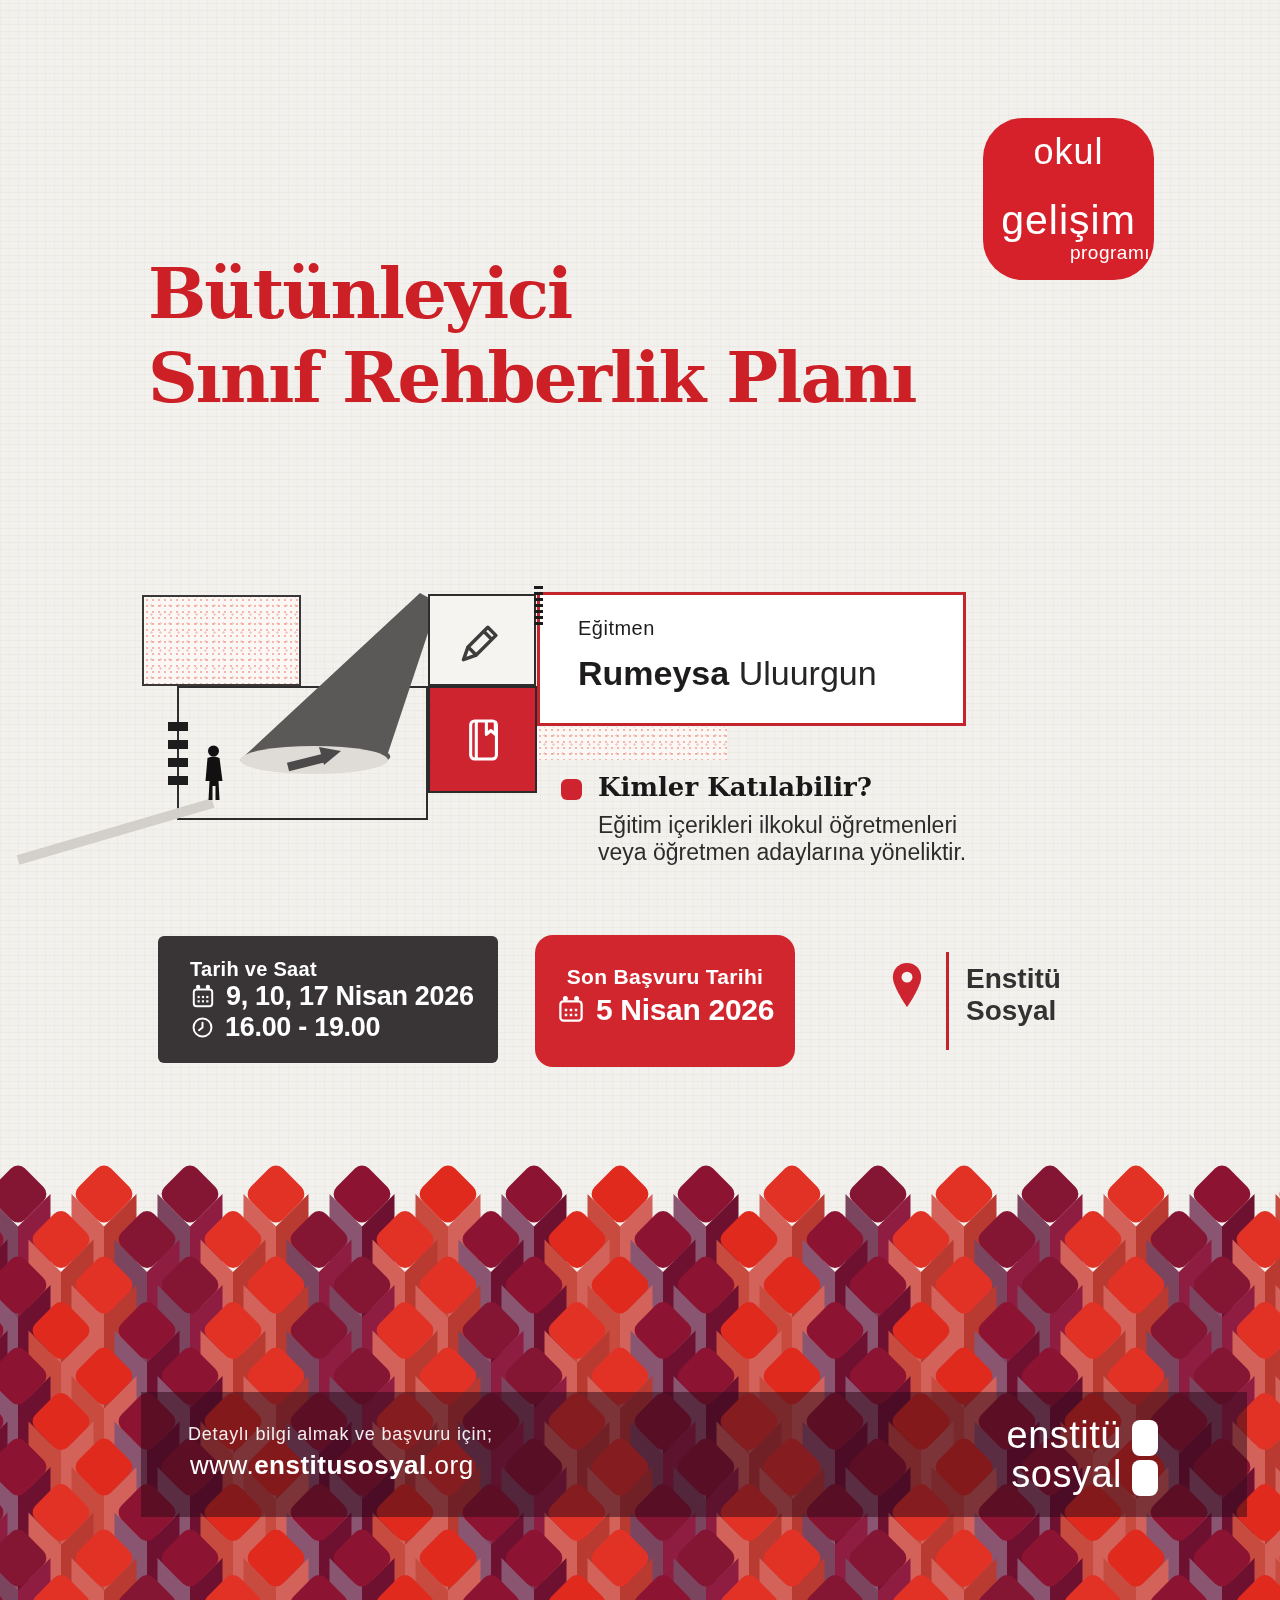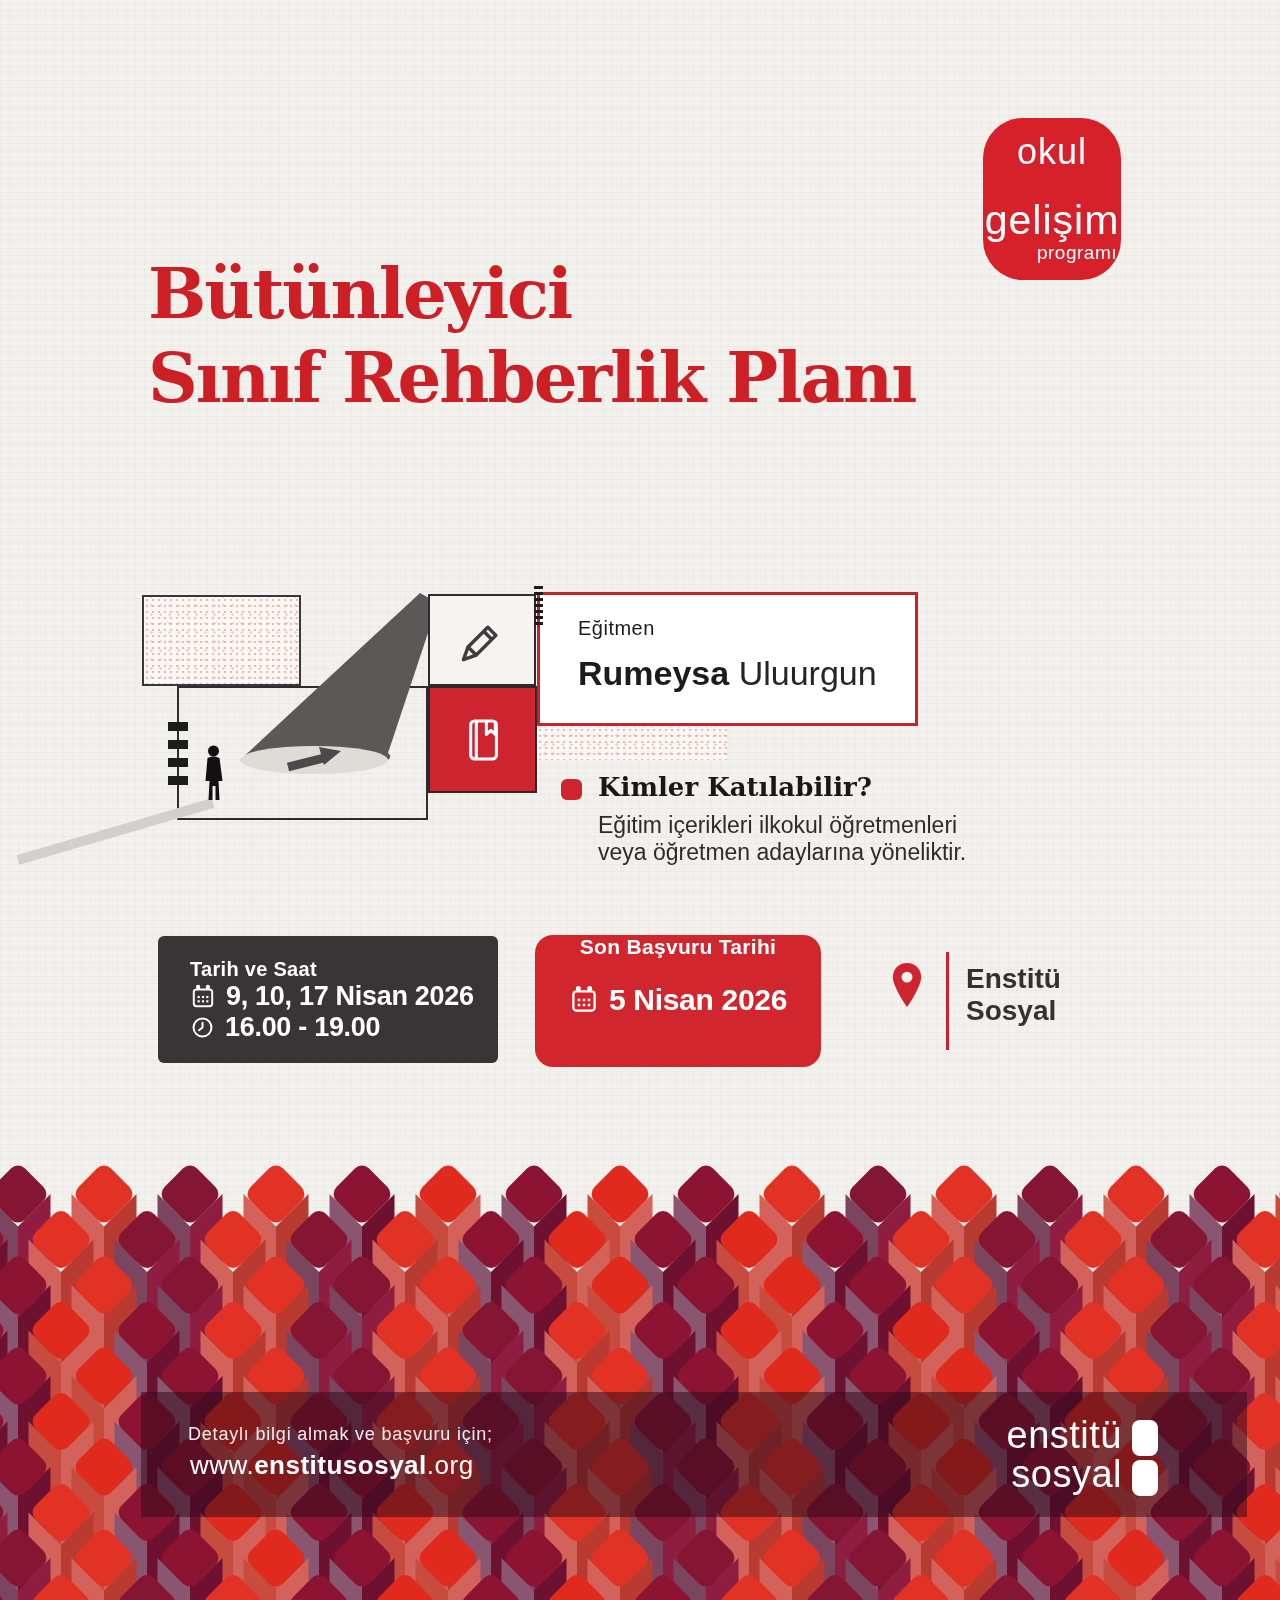--- a/index.html
+++ b/index.html
@@ -8,21 +8,21 @@
     background-color:#f3f1ed;
     background-image:
       repeating-linear-gradient(0deg, rgba(208,202,194,0.16) 0 1px, transparent 1px 7px),
       repeating-linear-gradient(90deg, rgba(208,202,194,0.14) 0 1px, transparent 1px 9px);
     font-family:"Liberation Sans", sans-serif;
   }
   .abs{position:absolute;}
 
   
   .logo-badge{
-    left:983px; top:118px; width:138px; height:162px; border-radius:40px;
+    left:983px; top:118px; width:171px; height:162px; border-radius:40px;
     background:#d6212b; color:#fff; display:flex; flex-direction:column;
     justify-content:center; align-items:center; z-index:2;
   }
   .logo-badge .l1{font-size:36px; font-weight:300; line-height:36px; letter-spacing:1px;}
   .logo-badge .l2{font-size:41px; font-weight:400; line-height:44px; letter-spacing:1px;margin-top:28px;}
   .logo-badge .l3{font-size:19px; font-weight:300; line-height:22px; align-self:flex-end; padding-right:4px; letter-spacing:0.5px;}
 
   
   .title{
     left:148px; top:252px; width:980px; color:#cd2026;
@@ -50,21 +50,21 @@
   .main-rect{left:177px; top:686px; width:251px; height:134px; border:2px solid #2e2c2d; z-index:1; box-sizing:border-box;}
   .illus-svg{left:0; top:560px; z-index:3; pointer-events:none;}
   .pencil-square{left:428px; top:594px; width:108px; height:92px; border:2px solid #2e2c2d; background:#f6f4f1;
     display:flex; align-items:center; justify-content:center; z-index:4; box-sizing:border-box;}
   .book-square{left:428px; top:686px; width:109px; height:107px; border:2px solid #2b292a; background:#cd2430;
     display:flex; align-items:center; justify-content:center; z-index:4; box-sizing:border-box;}
   .speckle-strip{left:537px; top:727px; width:190px; height:33px; z-index:2;}
 
   
   .trainer-card{
-    left:537px; top:592px; width:381px; height:134px; background:#ffffff;
+    left:537px; top:592px; width:429px; height:134px; background:#ffffff;
     border:3px solid #c4242c; z-index:5; box-sizing:border-box; padding:22px 0 0 38px;
   }
   .trainer-label{font-size:20px; color:#1d1b1c; letter-spacing:0.5px;}
   .trainer-name{margin-top:14px; font-size:34px; color:#1d1b1c;}
   .trainer-name .fn{font-weight:bold;}
   .trainer-name .ln{font-weight:300; color:#262425;}
   .card-ticks{left:534px; top:586px; z-index:6; display:flex; flex-direction:column; gap:3px;}
   .card-ticks i{display:block; width:9px; height:3px; background:#1c1c1c;}
 
   
@@ -77,26 +77,26 @@
   .schedule-box{
     left:158px; top:936px; width:340px; height:127px; border-radius:6px; background:#393536;
     color:#fff; z-index:2; box-sizing:border-box; padding:22px 0 0 32px;
   }
   .schedule-box .hd{font-size:20px; font-weight:bold; letter-spacing:0.3px;}
   .icon-row{display:flex; align-items:center; gap:10px; }
   .icon-row .txt{font-size:27px; font-weight:bold; letter-spacing:-0.3px;}
 
   
   .deadline-box{
-    left:535px; top:935px; width:286px; height:132px; border-radius:18px; background:#d2262f;
-    color:#fff; z-index:2; box-sizing:border-box; 
+    left:535px; top:935px; width:260px; height:132px; border-radius:18px; background:#d2262f;
+    color:#fff; z-index:2; box-sizing:border-box; padding-top:30px;
     display:flex; flex-direction:column; align-items:center;
   }
   .deadline-box .hd{font-size:21px; font-weight:bold; letter-spacing:0.3px;}
-  .deadline-box .icon-row{margin-top:24px;}
+  .deadline-box .icon-row{margin-top:4px;}
   .deadline-box .txt{font-size:30px; font-weight:bold;}
 
   
   .loc-pin{left:891px; top:962px; z-index:2;}
   .loc-divider{left:946px; top:952px; width:3px; height:98px; background:#c4242c; z-index:2;}
   .loc-text{left:966px; top:963px; font-size:28px; line-height:32px; font-weight:bold; color:#343132; z-index:2;}
 
   
   .cube-svg{left:0; top:1130px; z-index:1;}
   .footer-band{left:141px; top:1392px; width:1106px; height:125px; background:rgba(48,10,26,0.52); z-index:2;}

